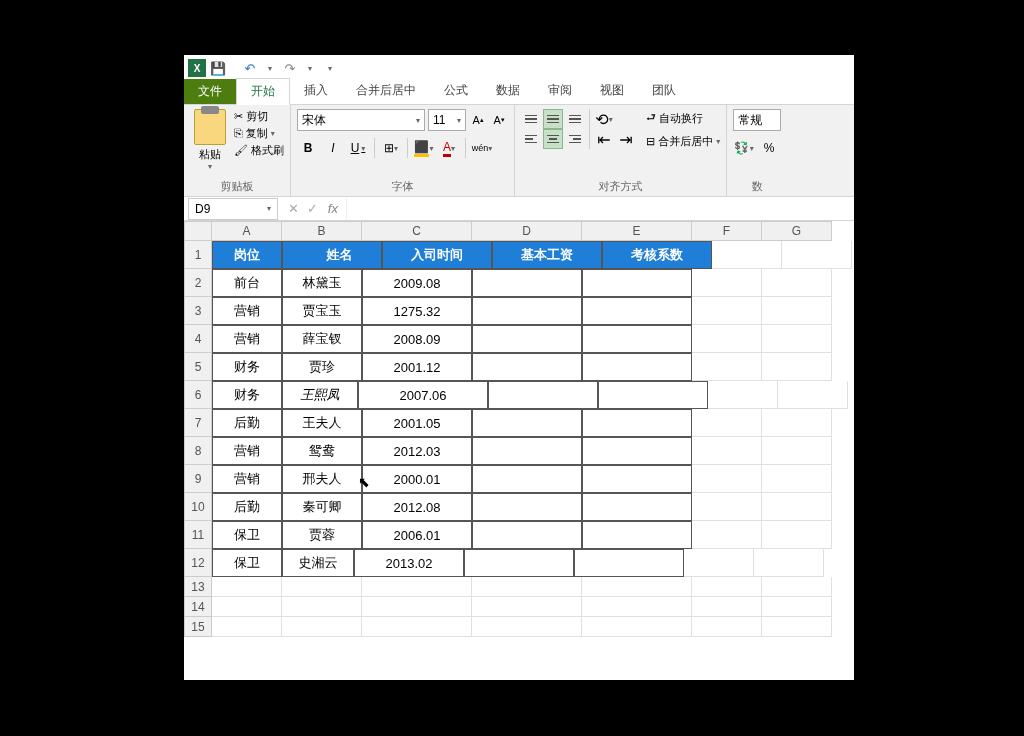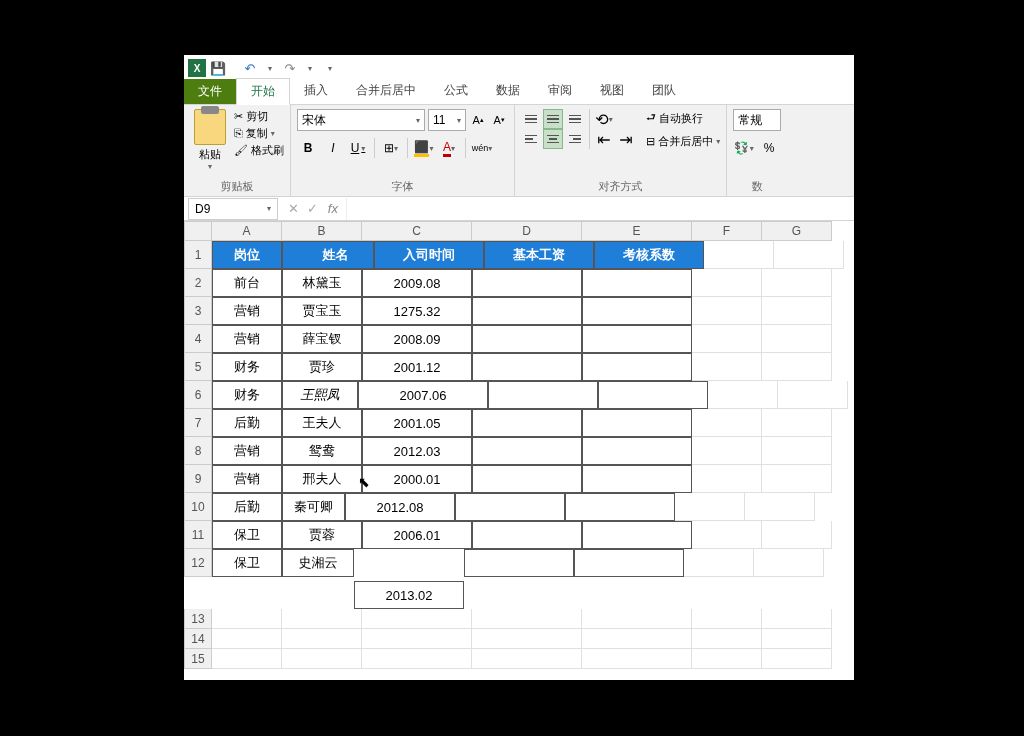--- a/index.html
+++ b/index.html
@@ -286,21 +286,21 @@
         <div class="col-h" style="width: 110px;">C</div>
         <div class="col-h" style="width: 110px;">D</div>
         <div class="col-h" style="width: 110px;">E</div>
         <div class="col-h" style="width: 70px;">F</div>
         <div class="col-h" style="width: 70px;">G</div>
       </div>
     <div id="rows">
         <div class="row">
           <div class="row-h" style="height: 28px;">1</div>
           <div class="cell header-cell" style="width: 70px;">岗位</div>
-          <div class="cell header-cell" style="width: 92px; padding-left: 15px;">姓名</div>
+          <div class="cell header-cell" style="width: 100px; padding-left: 15px;">姓名</div>
           <div class="cell header-cell" style="width: 110px;">入司时间</div>
           <div class="cell header-cell" style="width: 110px;">基本工资</div>
           <div class="cell header-cell" style="width: 110px;">考核系数</div>
           <div class="cell" style="width: 70px; height: 28px;"></div>
           <div class="cell" style="width: 70px; height: 28px;"></div>
         </div>
         <div class="row">
           <div class="row-h" style="height: 28px;">2</div>
           <div class="cell data-cell" style="width: 70px;">前台</div>
           <div class="cell data-cell" style="width: 80px;">林黛玉</div>
@@ -376,42 +376,42 @@
           <div class="cell data-cell" style="width: 80px;">邢夫人</div>
           <div class="cell data-cell" style="width: 110px;">2000.01</div>
           <div class="cell data-cell" style="width: 110px;"></div>
           <div class="cell data-cell" style="width: 110px;"></div>
           <div class="cell" style="width: 70px; height: 28px;"></div>
           <div class="cell" style="width: 70px; height: 28px;"></div>
         </div>
         <div class="row">
           <div class="row-h" style="height: 28px;">10</div>
           <div class="cell data-cell" style="width: 70px;">后勤</div>
-          <div class="cell data-cell" style="width: 63px;">秦可卿</div>
+          <div class="cell data-cell" style="width: 80px;">秦可卿</div>
           <div class="cell data-cell" style="width: 110px;">2012.08</div>
           <div class="cell data-cell" style="width: 110px;"></div>
           <div class="cell data-cell" style="width: 110px;"></div>
           <div class="cell" style="width: 70px; height: 28px;"></div>
           <div class="cell" style="width: 70px; height: 28px;"></div>
         </div>
         <div class="row">
           <div class="row-h" style="height: 28px;">11</div>
           <div class="cell data-cell" style="width: 70px;">保卫</div>
           <div class="cell data-cell" style="width: 80px;">贾蓉</div>
           <div class="cell data-cell" style="width: 110px;">2006.01</div>
           <div class="cell data-cell" style="width: 110px;"></div>
           <div class="cell data-cell" style="width: 110px;"></div>
           <div class="cell" style="width: 70px; height: 28px;"></div>
           <div class="cell" style="width: 70px; height: 28px;"></div>
         </div>
         <div class="row">
           <div class="row-h" style="height: 28px;">12</div>
           <div class="cell data-cell" style="width: 70px;">保卫</div>
           <div class="cell data-cell" style="width: 72px;">史湘云</div>
-          <div class="cell data-cell" style="width: 110px; margin-top: 32px;">2013.02</div>
+          <div class="cell data-cell" style="width: 110px;">2013.02</div>
           <div class="cell data-cell" style="width: 110px;"></div>
           <div class="cell data-cell" style="width: 110px;"></div>
           <div class="cell" style="width: 70px; height: 28px;"></div>
           <div class="cell" style="width: 70px; height: 28px;"></div>
         </div>
         <div class="row">
           <div class="row-h" style="height: 20px;">13</div>
           <div class="cell empty" style="width: 70px;"></div>
           <div class="cell empty" style="width: 80px;"></div>
           <div class="cell empty" style="width: 110px;"></div>

